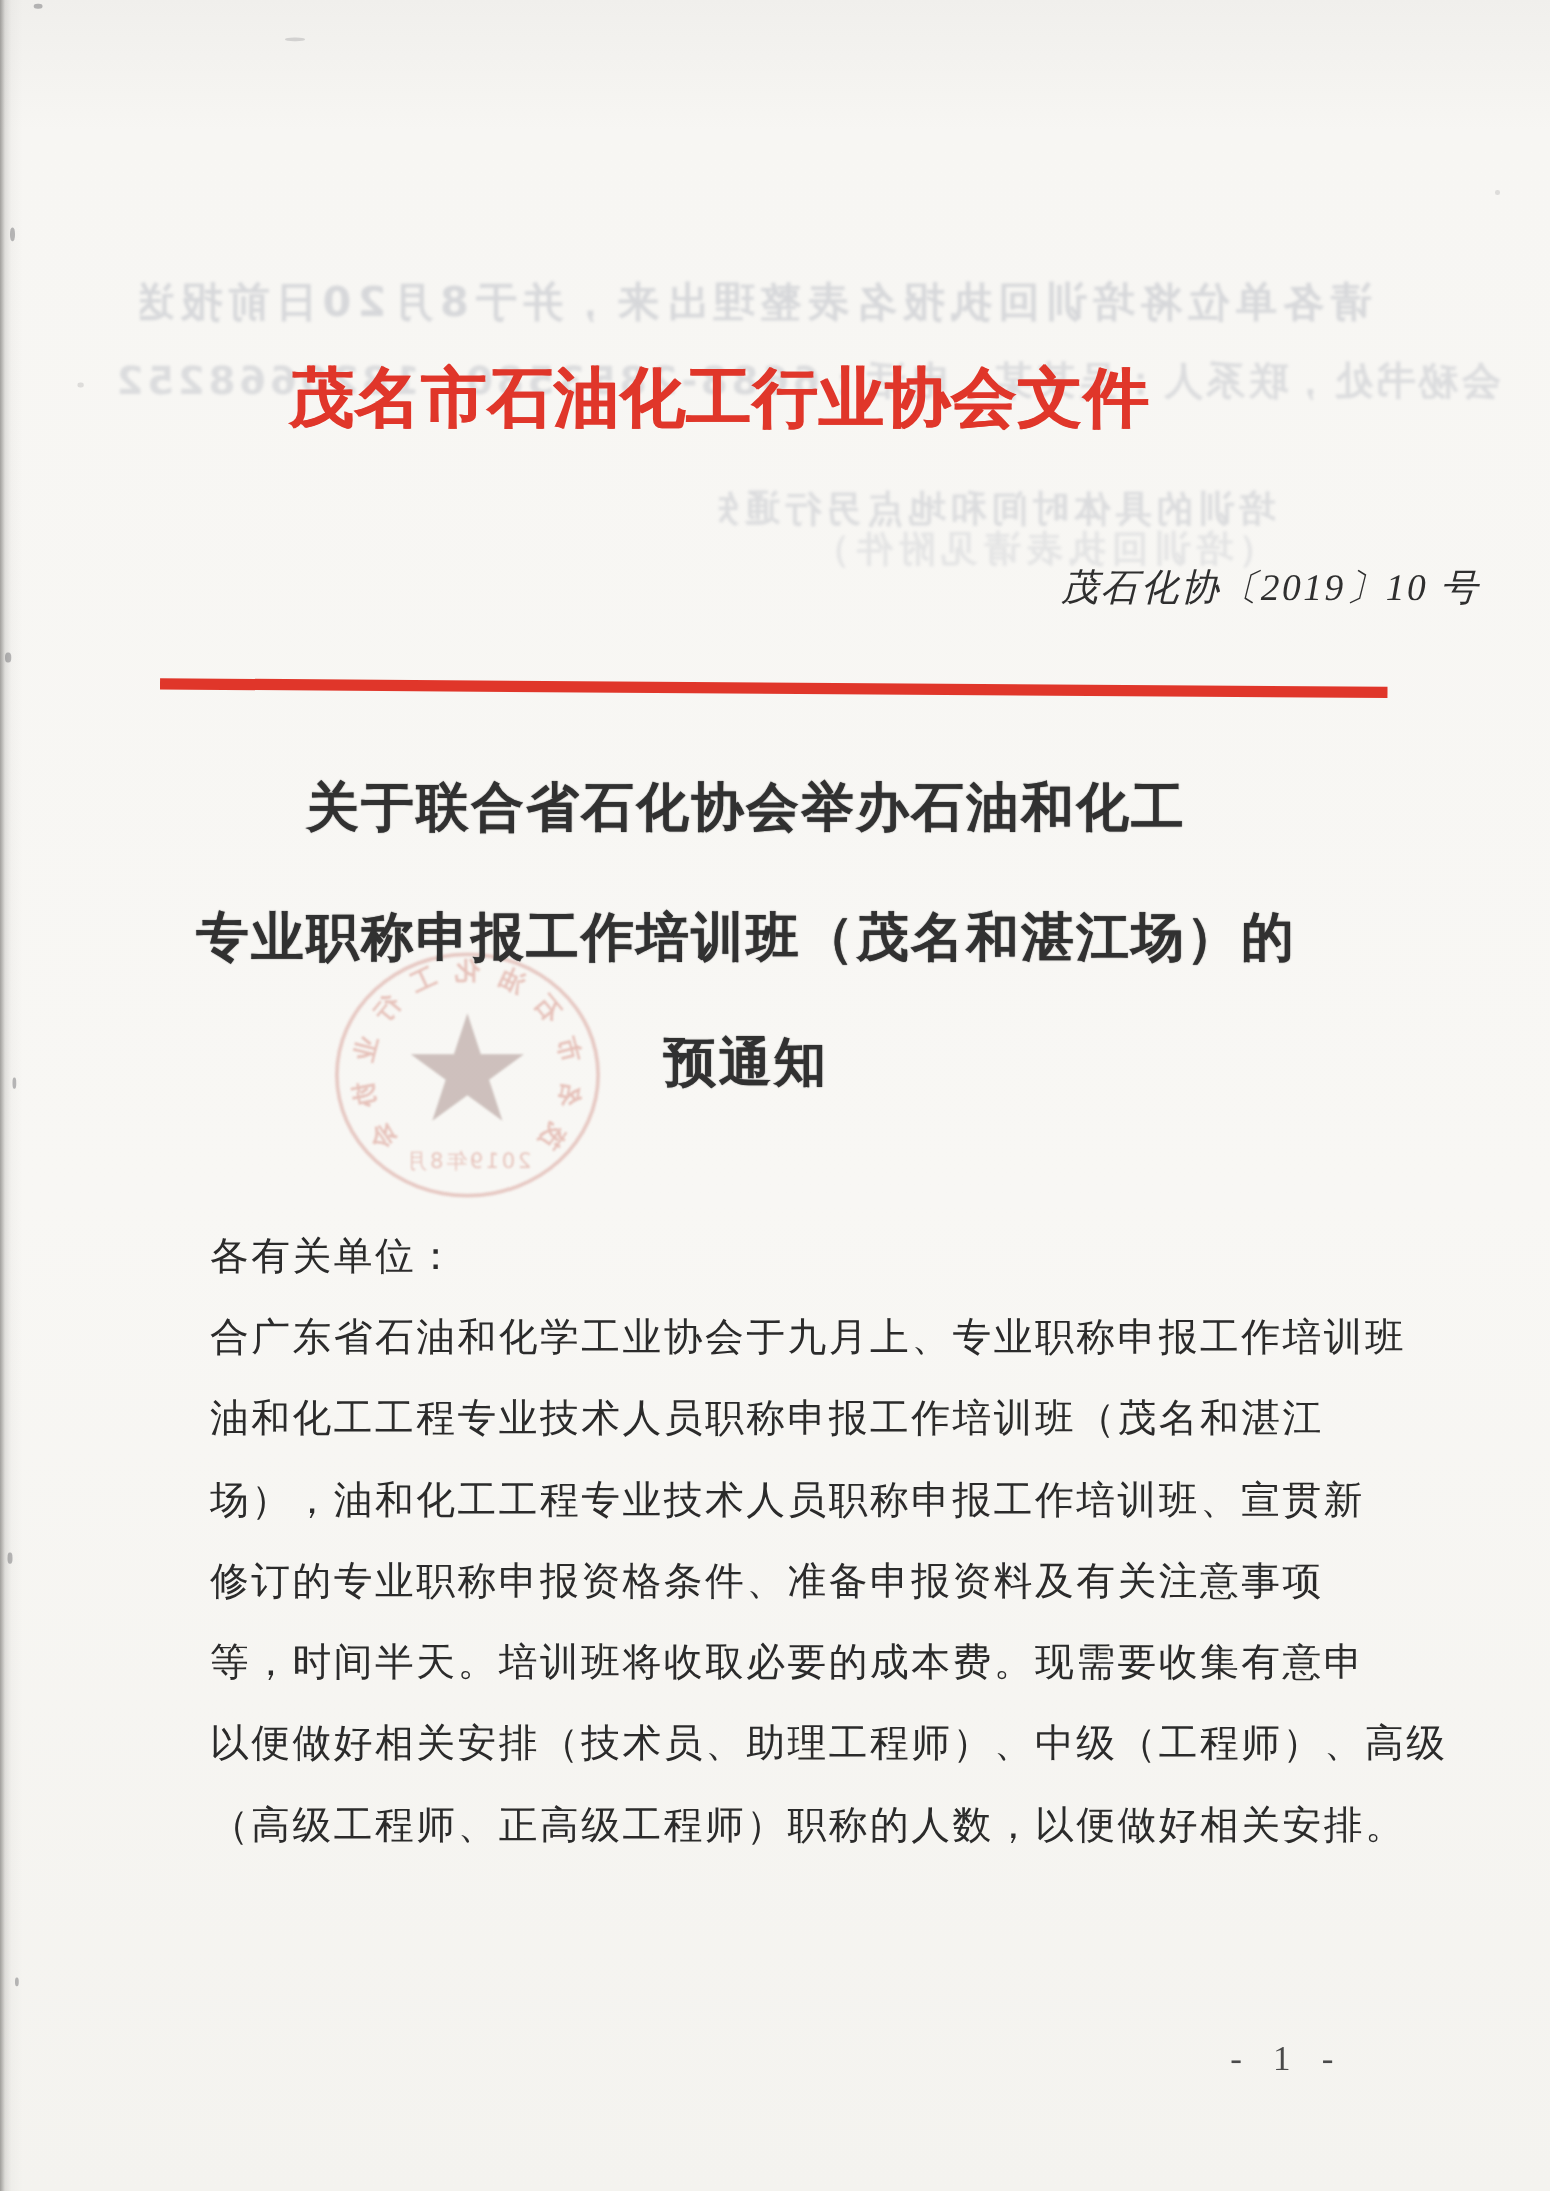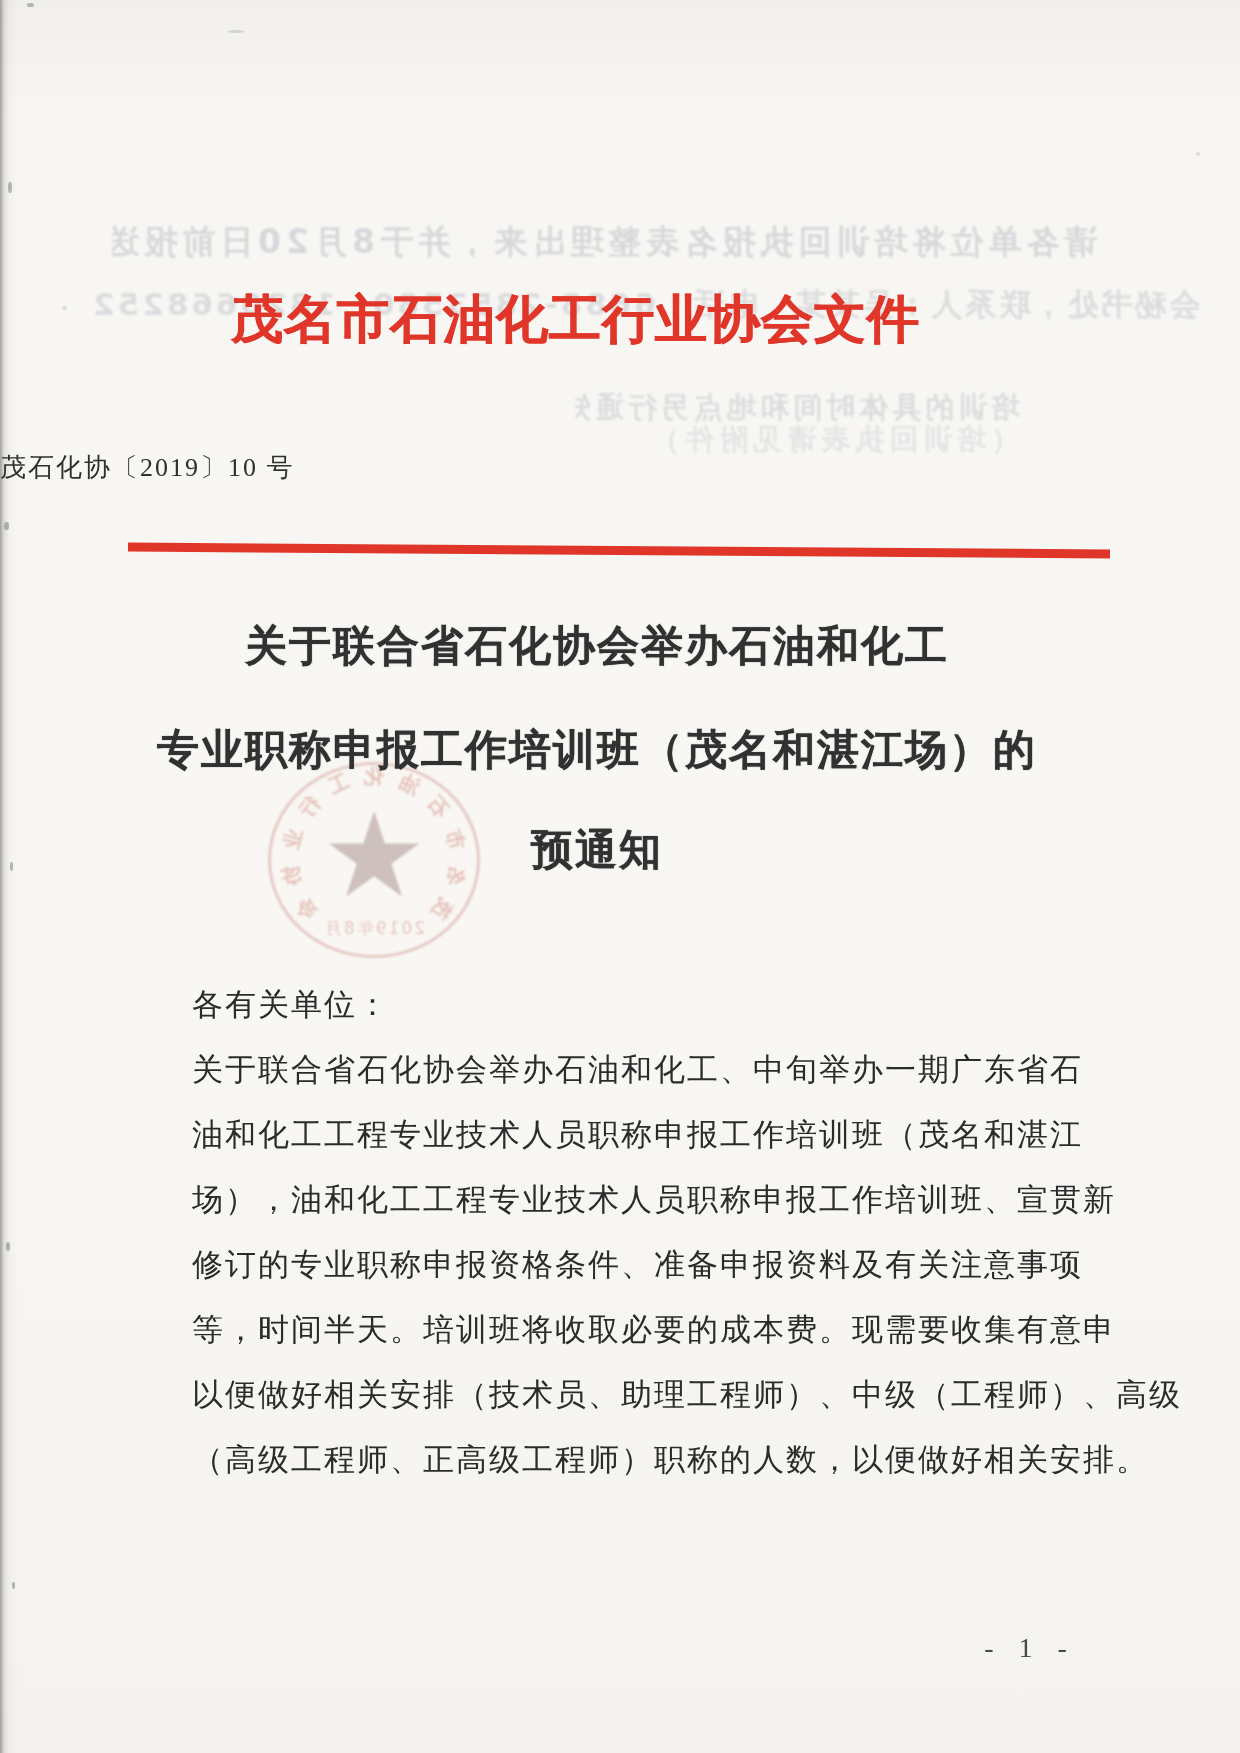--- a/index.html
+++ b/index.html
@@ -64,22 +64,23 @@
   .header-title{
     position:absolute;top:290px;left:160px;width:830px;
     text-align:center;white-space:nowrap;
     font-family:"DejaVu Sans","Liberation Sans",sans-serif;
     font-weight:900;font-size:52px;line-height:1.12;letter-spacing:1px;
     color:#e0362a;
     text-shadow:1px 0 0 #e0362a;
   }
   .doc-number{
     position:absolute;top:450px;left:0;width:1184px;
-    text-align:left;font-size:26px;letter-spacing:2px;color:#2f2f2f;
+    text-align:right;font-size:30px;letter-spacing:2px;color:#2f2f2f;
     white-space:nowrap;
+    font-style:italic;
   }
   .red-line{
     position:absolute;top:546px;left:128px;width:982px;height:9px;
     background:#e0362a;transform:rotate(0.4deg);
   }
 
   
   .title{
     position:absolute;left:0;width:1194px;text-align:center;white-space:nowrap;
     font-weight:700;font-size:42px;letter-spacing:2px;color:#313131;
@@ -87,21 +88,21 @@
   }
   .t1{top:618px;}
   .t2{top:722px;}
   .t3{top:822px;}
 
   
   .body-block{
     position:absolute;left:168px;top:972px;width:860px;
     font-size:31px;line-height:65px;letter-spacing:2px;color:#2b2b2b;
   }
-  .body-block .line{white-space:nowrap;margin-left:24px;}
+  .body-block .line{white-space:nowrap;}
   .body-block .indent{text-indent:2em;}
 
   .page-number{
     position:absolute;left:930px;top:1632px;width:200px;
     font-size:28px;letter-spacing:9px;color:#4a4a4a;text-align:center;
     white-space:nowrap;
   }
 
   
   .speck{position:absolute;background:rgba(80,80,85,.38);border-radius:45%;}
@@ -149,21 +150,21 @@
   <div class="header-title">茂名市石油化工行业协会文件</div>
   <div class="doc-number">茂石化协〔2019〕10 号</div>
   <div class="red-line"></div>
 
   <div class="title t2">专业职称申报工作培训班（茂名和湛江场）的</div>
   <div class="title t1">关于联合省石化协会举办石油和化工</div>
   <div class="title t3">预通知</div>
 
   <div class="body-block">
     <div class="line">各有关单位：</div>
-    <div class="line">关于联合省石化协会举办石油和化工、中旬举办一期广东省石</div>
+    <div class="line">合广东省石油和化学工业协会于九月上、专业职称申报工作培训班</div>
     <div class="line">油和化工工程专业技术人员职称申报工作培训班（茂名和湛江</div>
     <div class="line">场），油和化工工程专业技术人员职称申报工作培训班、宣贯新</div>
     <div class="line">修订的专业职称申报资格条件、准备申报资料及有关注意事项</div>
     <div class="line">等，时间半天。培训班将收取必要的成本费。现需要收集有意申</div>
     <div class="line">以便做好相关安排（技术员、助理工程师）、中级（工程师）、高级</div>
     <div class="line">（高级工程师、正高级工程师）职称的人数，以便做好相关安排。</div>
   </div>
 
   <div class="page-number">- 1 -</div>
 

